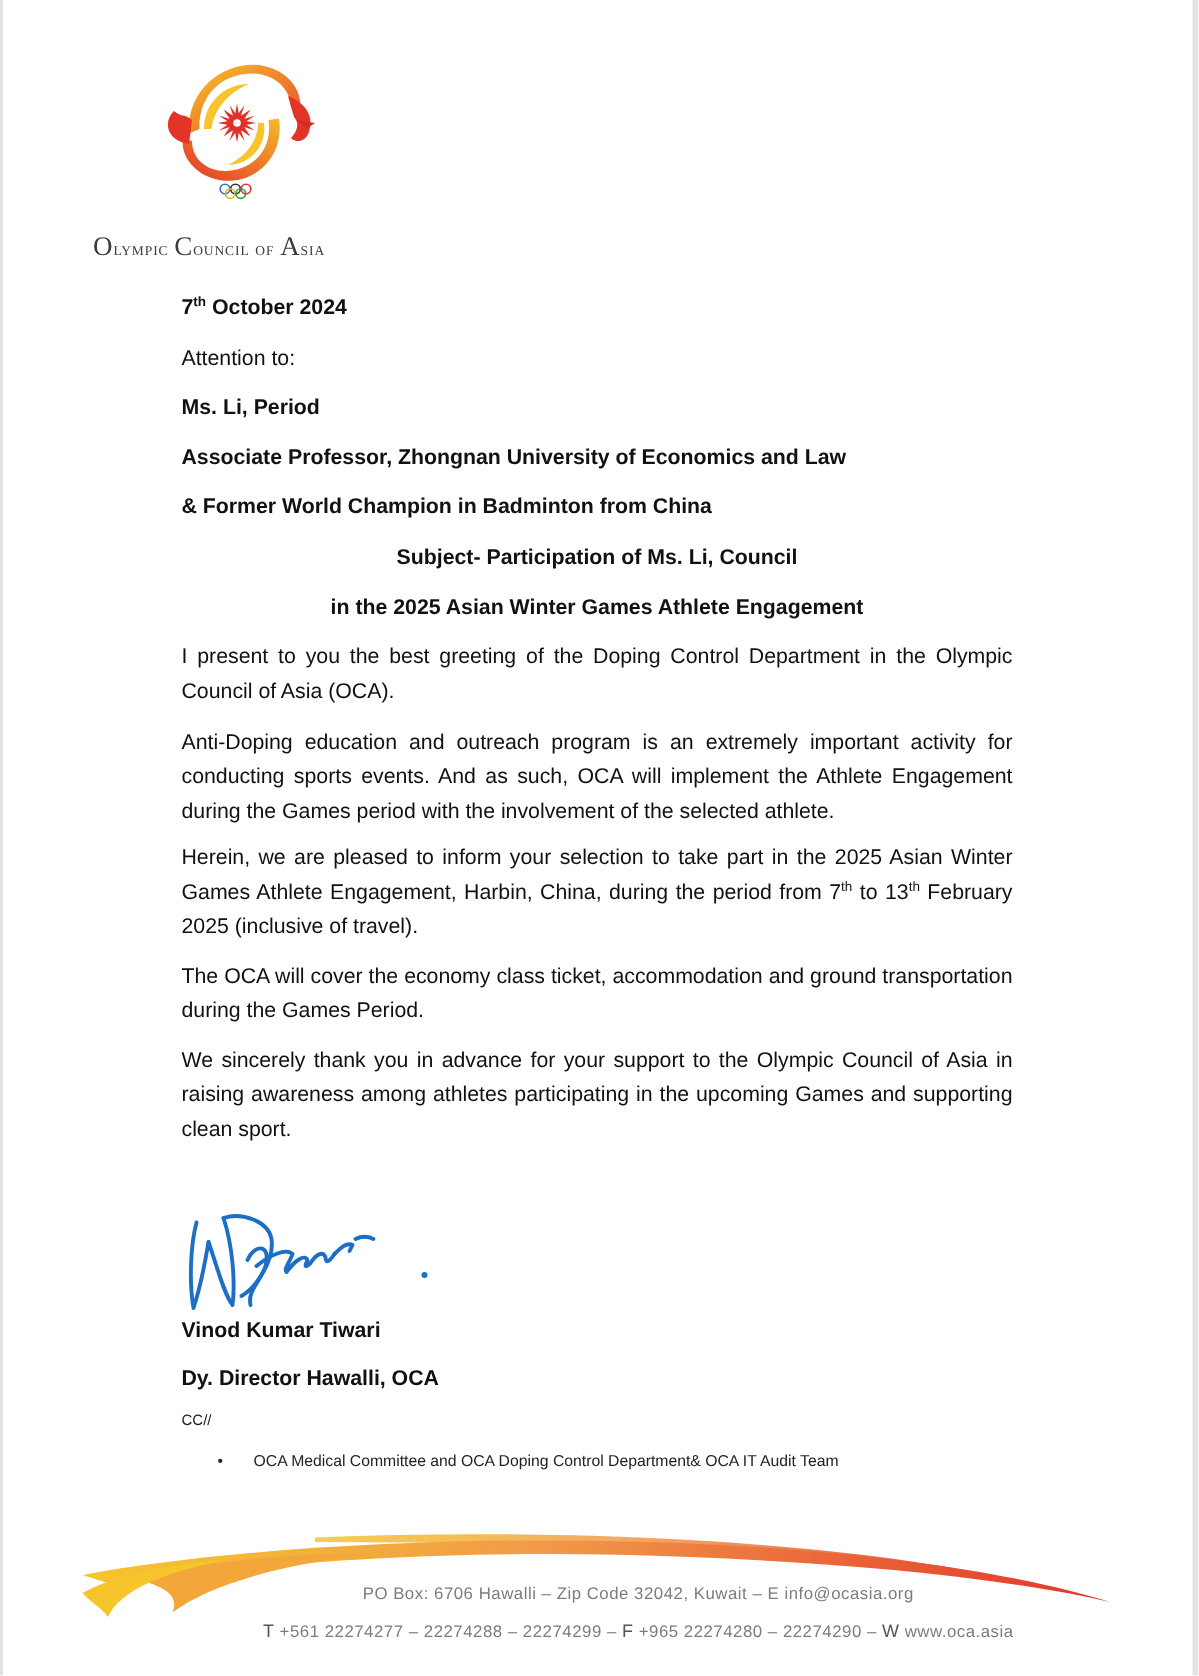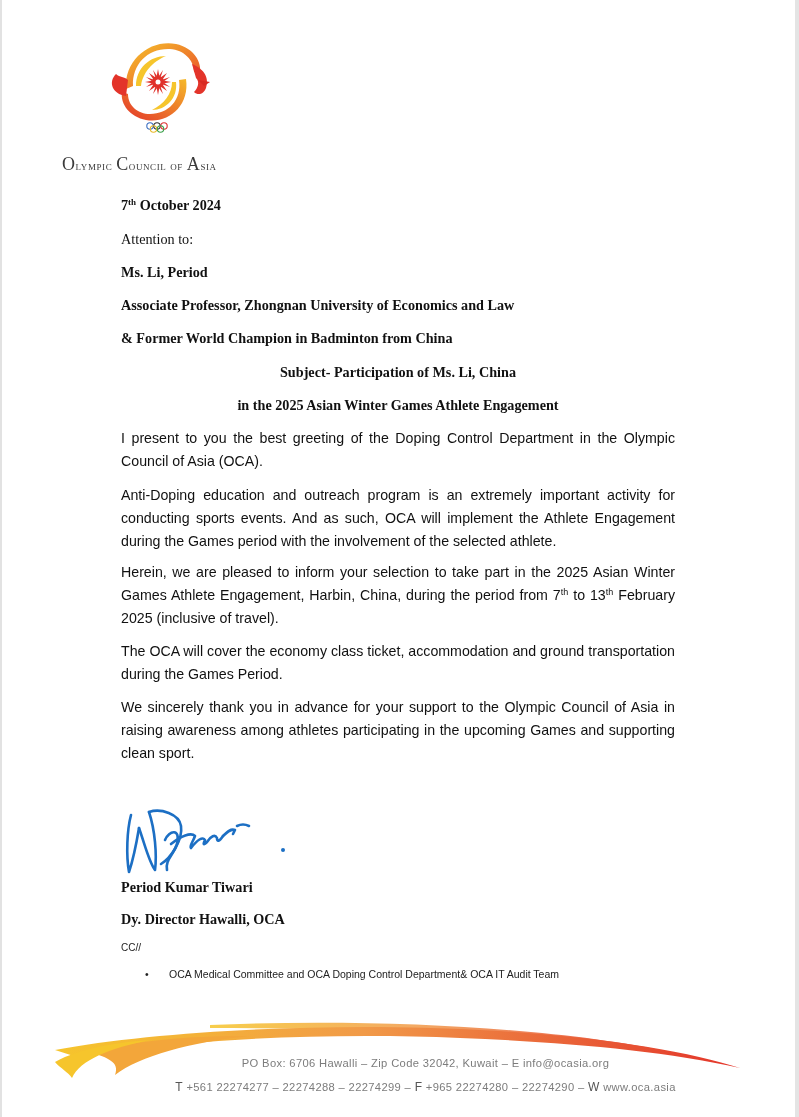--- a/index.html
+++ b/index.html
@@ -15,21 +15,21 @@
   .logo { position: absolute; left: 58px; top: 34px; width: 210px; height: 125px; }
   .logo svg { position: absolute; left: 48px; top: 0; }
   .logo-text {
     position: absolute; left: 4px; top: 100px; white-space: nowrap;
     font-family: "Liberation Serif", "DejaVu Serif", serif;
     font-size: 13px; letter-spacing: 0.6px; color: #3a3a3a; font-variant: small-caps; margin-top: 20px;
   }
   .logo-text .cap { font-size: 18px; }
 
   .content { position: absolute; left: 121px; top: 0; width: 554px; font-size: 14.2px; line-height: 23px; }
-  .line { position: absolute; left: 0; white-space: nowrap; font-family: Liberation Serif, serif; }
+  .line { position: absolute; left: 0; white-space: nowrap; }
   .bold { font-weight: bold; }
   sup { font-size: 9px; line-height: 0; vertical-align: 5px; }
   .center { left: 0; width: 554px; text-align: center; }
   .para { position: absolute; left: 0; width: 554px; text-align: justify; text-align-last: left; }
 
   .signature { position: absolute; left: 121px; top: 800px; width: 180px; height: 80px; }
 
   .cc-label { position: absolute; left: 121px; top: 942px; font-size: 10px; color: #222; }
   .cc-item { position: absolute; left: 145px; top: 968px; font-size: 10.5px; color: #222; white-space: nowrap; }
   .cc-item .bullet { display: inline-block; width: 24px; }
@@ -102,30 +102,30 @@
   </svg>
   <div class="logo-text"><span class="cap">O</span>lympic <span class="cap">C</span>ouncil of <span class="cap">A</span>sia</div>
 </div>
 
 <div class="content">
   <div class="line bold" style="top:194px"><span>7</span><sup>th</sup><span> October 2024</span></div>
   <div class="line" style="top:228px">Attention to:</div>
   <div class="line bold" style="top:261px">Ms. Li, Period</div>
   <div class="line bold" style="top:294px">Associate Professor, Zhongnan University of Economics and Law</div>
   <div class="line bold" style="top:327px">&amp; Former World Champion in Badminton from China</div>
-  <div class="line bold center" style="top:361px">Subject- Participation of Ms. Li, China</div>
+  <div class="line bold center" style="top:361px">Subject- Participation of Ms. Li, Council</div>
   <div class="line bold center" style="top:394px">in the 2025 Asian Winter Games Athlete Engagement</div>
 
   <div class="para" style="top:427px">I present to you the best greeting of the Doping Control Department in the Olympic Council of Asia (OCA).</div>
   <div class="para" style="top:484px">Anti-Doping education and outreach program is an extremely important activity for conducting sports events. And as such, OCA will implement the Athlete Engagement during the Games period with the involvement of the selected athlete.</div>
   <div class="para" style="top:561px"><span>Herein, we are pleased to inform your selection to take part in the 2025 Asian Winter Games Athlete Engagement, Harbin, China, during the period from 7</span><sup>th</sup><span> to 13</span><sup>th</sup><span> February 2025 (inclusive of travel).</span></div>
   <div class="para" style="top:640px">The OCA will cover the economy class ticket, accommodation and ground transportation during the Games Period.</div>
   <div class="para" style="top:696px">We sincerely thank you in advance for your support to the Olympic Council of Asia in raising awareness among athletes participating in the upcoming Games and supporting clean sport.</div>
 
-  <div class="line bold" style="top:876px">Period Kumar Tiwari</div>
+  <div class="line bold" style="top:876px">Vinod Kumar Tiwari</div>
   <div class="line bold" style="top:908px">Dy. Director Hawalli, OCA</div>
 </div>
 
 <div class="signature">
   <svg width="180" height="80" viewBox="0 0 180 80">
     <g fill="none" stroke="#1c6fc4" stroke-width="2.6" stroke-linecap="round" stroke-linejoin="round">
       <path d="M10 15 C 6 30, 5 55, 8 72 C 12 60, 16 40, 18 28"></path>
       <path d="M18 28 C 24 45, 28 62, 34 70 C 36 55, 34 30, 28 12"></path>
       <path d="M28 12 C 40 8, 58 14, 60 26 C 62 40, 50 58, 40 64"></path>
       <path d="M44 40 C 48 30, 60 28, 56 44 C 52 56, 44 60, 46 70"></path>

